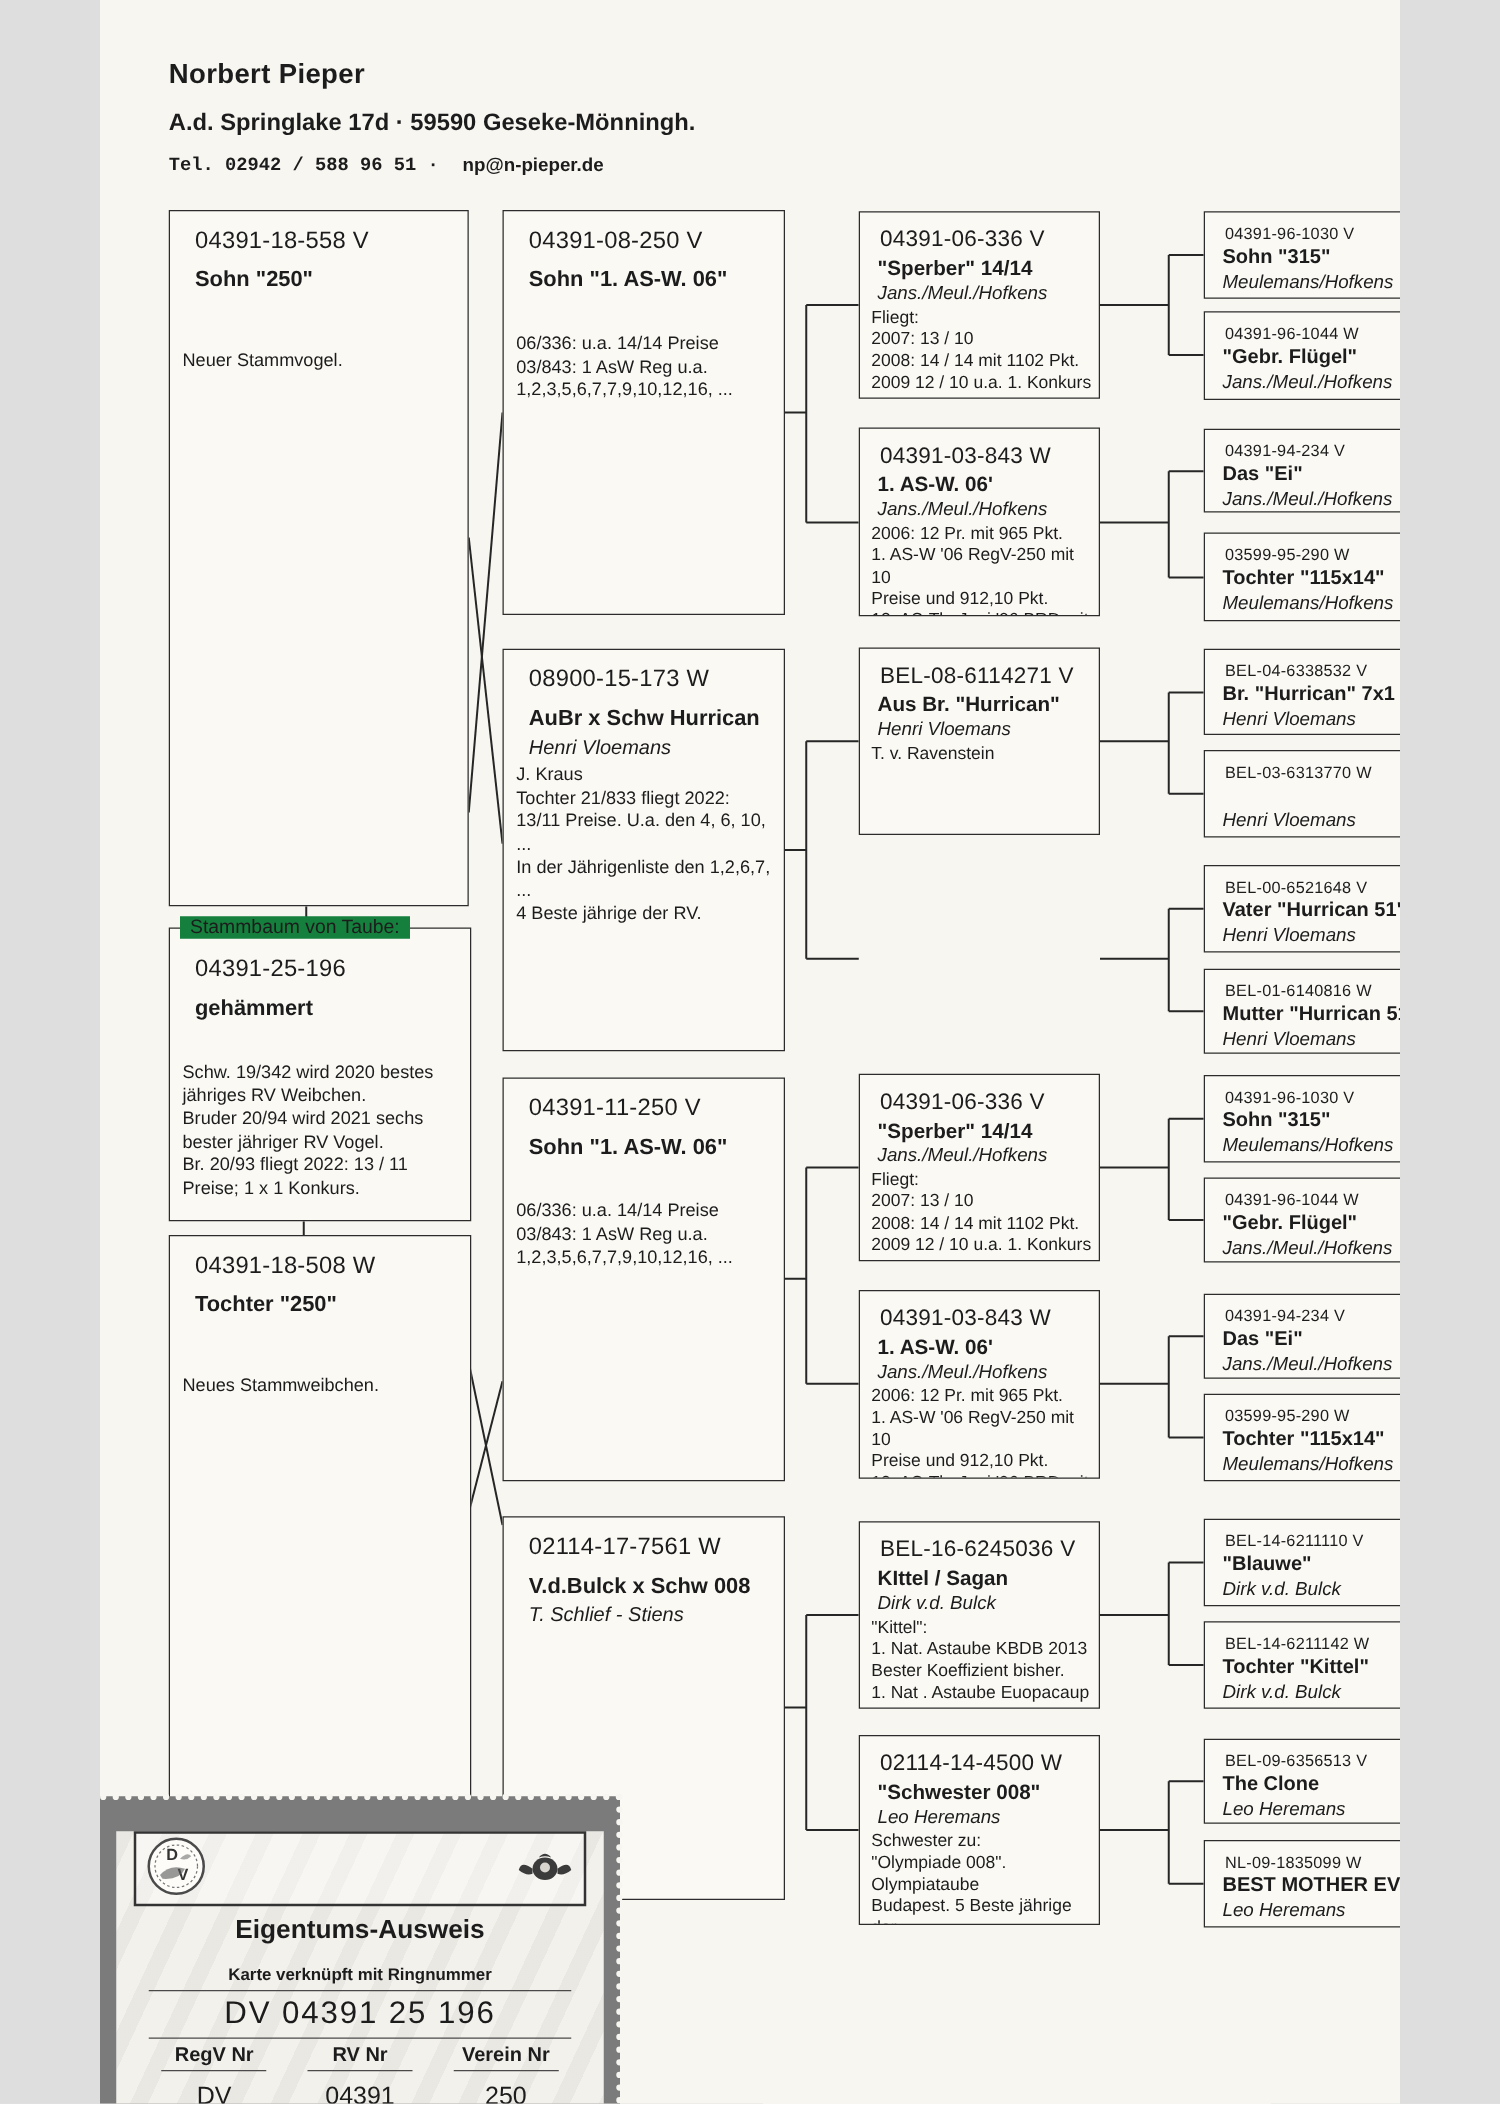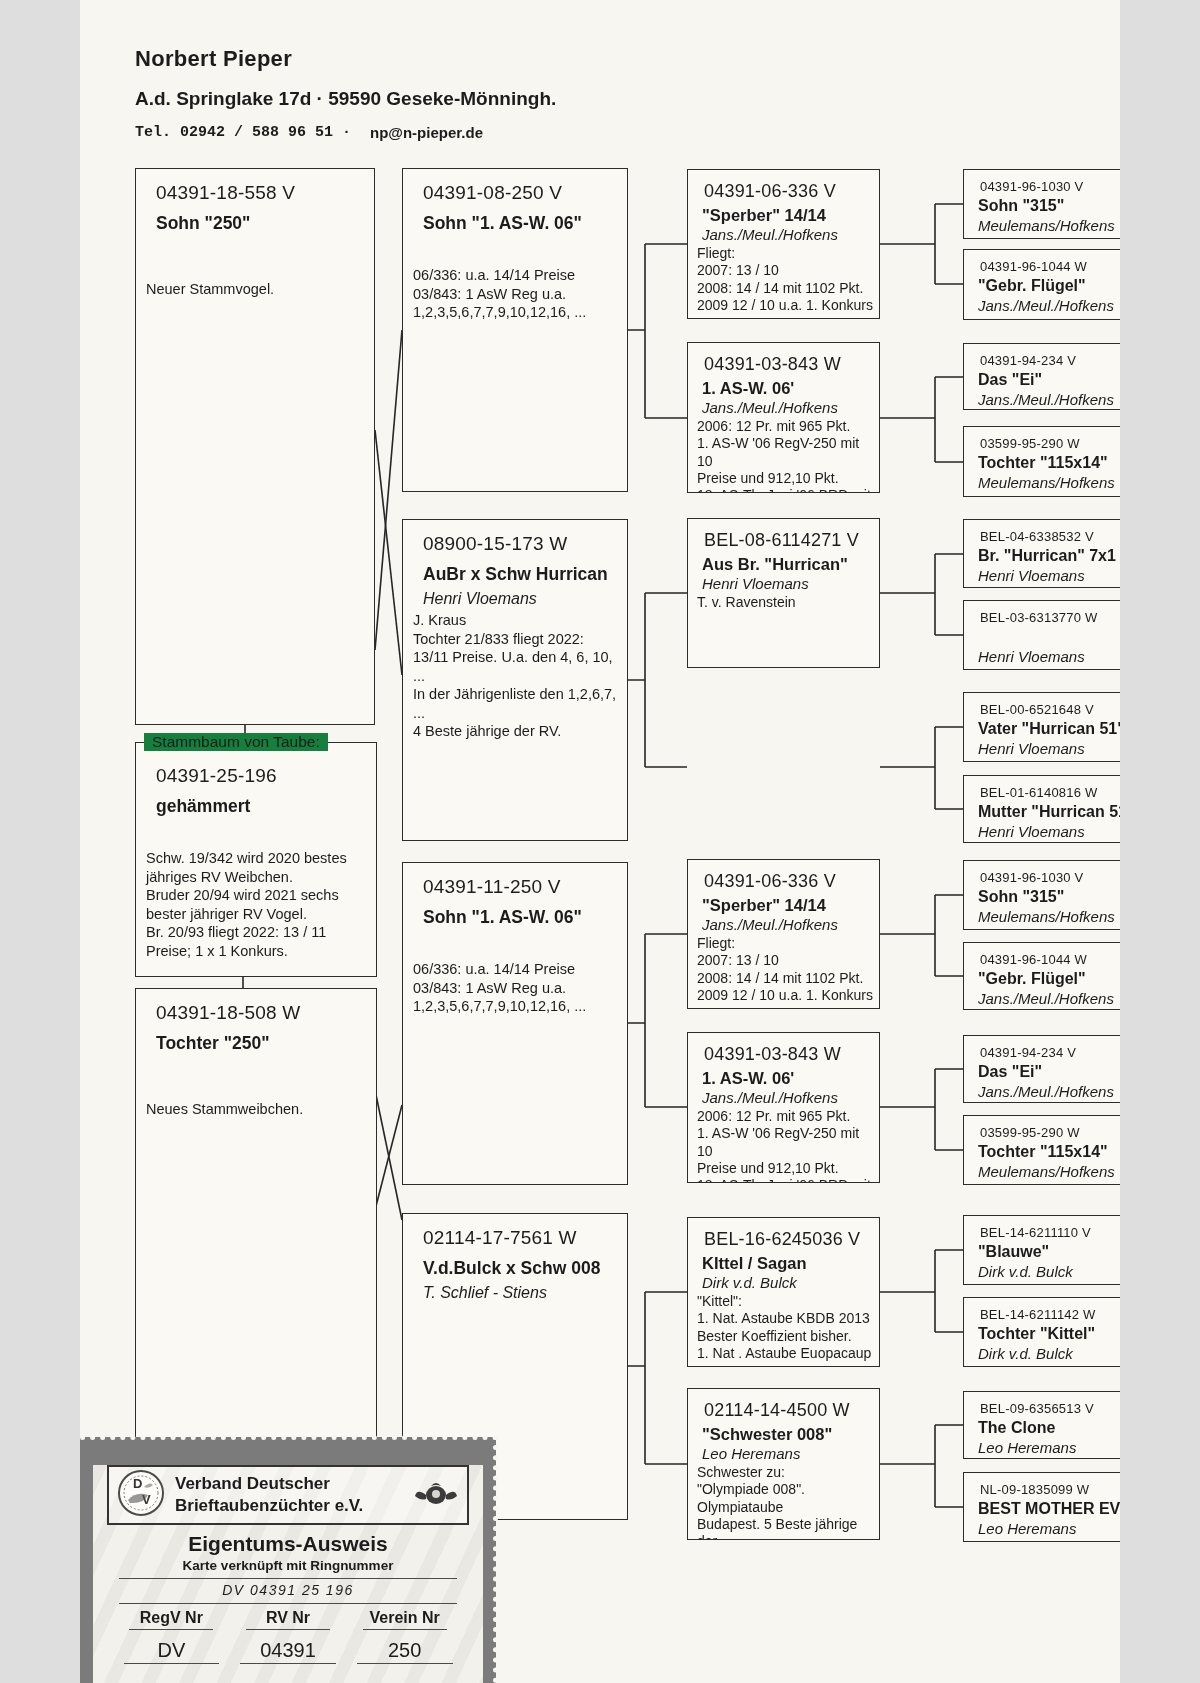--- a/index.html
+++ b/index.html
@@ -42,23 +42,23 @@
   .stamp{position:absolute;left:-8px;top:1437px;width:424px;height:254px;z-index:5;
     background:#7b7b7b;padding:13px 13px 13px 21px;box-sizing:border-box;
     outline:5px dotted #f7f6f1;outline-offset:-3px;}
   .stamp-inner{width:100%;height:100%;background:#f3f1eb;position:relative;box-sizing:border-box;
     background-image:repeating-linear-gradient(115deg,rgba(150,150,150,.10) 0 13px,rgba(0,0,0,0) 13px 34px);}
   .card-org{margin:15px 14px 0;border:2px solid #333;display:flex;align-items:center;gap:10px;
     padding:4px 8px;height:60px;box-sizing:border-box;background:rgba(255,255,255,.35);}
   .org-text{font-weight:bold;font-size:17px;line-height:1.3;}
   .org-emblem{margin-left:auto;}
   .card-title{text-align:center;font-weight:bold;font-size:21px;margin-top:7px;}
-  .card-sub{text-align:center;font-weight:bold;font-size:13.5px;margin-top:2px;}
+  .card-sub{text-align:center;font-weight:bold;font-size:13.5px;margin-top:16px;}
   .rule{border-top:1.6px solid #4a4a4a;margin:5px 26px 0;}
-  .card-ring{text-align:center;font-size:14px;margin-top:3px;letter-spacing:1.5px;font-style:italic;}
+  .card-ring{text-align:center;font-size:25px;margin-top:3px;letter-spacing:1.5px;}
   .cols{display:flex;margin:5px 20px 0;}
   .ccol{flex:1;text-align:center;}
   .col-label{font-weight:bold;font-size:16px;}
   .u1{border-bottom:1.6px solid #4a4a4a;width:72%;margin:2px auto 0;}
   .col-value{font-size:20px;margin-top:4px;}
   .u2{border-bottom:1.6px solid #4a4a4a;width:82%;margin:1px auto 0;}
 </style>
 </head>
 <body>
 
@@ -300,24 +300,20 @@
       <div class="card-org">
         <span>
           <svg width="48" height="48" viewBox="0 0 48 48">
             <circle cx="24" cy="24" r="22" fill="#fdfcf9" stroke="#4a4a4a" stroke-width="2"></circle>
             <circle cx="24" cy="24" r="17" fill="none" stroke="#777" stroke-width="1" stroke-dasharray="2 2"></circle>
             <text x="16" y="19" font-size="13" font-weight="bold" fill="#333" font-family="Liberation Sans, sans-serif">D</text>
             <text x="25" y="35" font-size="13" font-weight="bold" fill="#333" font-family="Liberation Sans, sans-serif">V</text>
             <path d="M11 31 Q19 22 31 26 Q27 35 13 34 Z" fill="#555" opacity=".6"></path>
             <path d="M27 18 Q33 12 36 16 Q32 20 27 18 Z" fill="#555" opacity=".5"></path>
           </svg>
-        </span>
-        <span class="org-text">
-          <div>Verband Deutscher</div>
-          <div>Brieftaubenzüchter e.V.</div>
         </span>
         <span class="org-emblem">
           <svg width="46" height="30" viewBox="0 0 46 30">
             <ellipse cx="23" cy="17" rx="10" ry="9" fill="#3b3b3b"></ellipse>
             <path d="M13 17 Q4 10 2 18 Q8 23 13 21 Z" fill="#3b3b3b"></path>
             <path d="M33 17 Q42 10 44 18 Q38 23 33 21 Z" fill="#3b3b3b"></path>
             <path d="M18 8 Q23 2 28 8 Q23 6 18 8 Z" fill="#3b3b3b"></path>
             <circle cx="23" cy="16" r="4" fill="#d8d5cf"></circle>
           </svg>
         </span>

